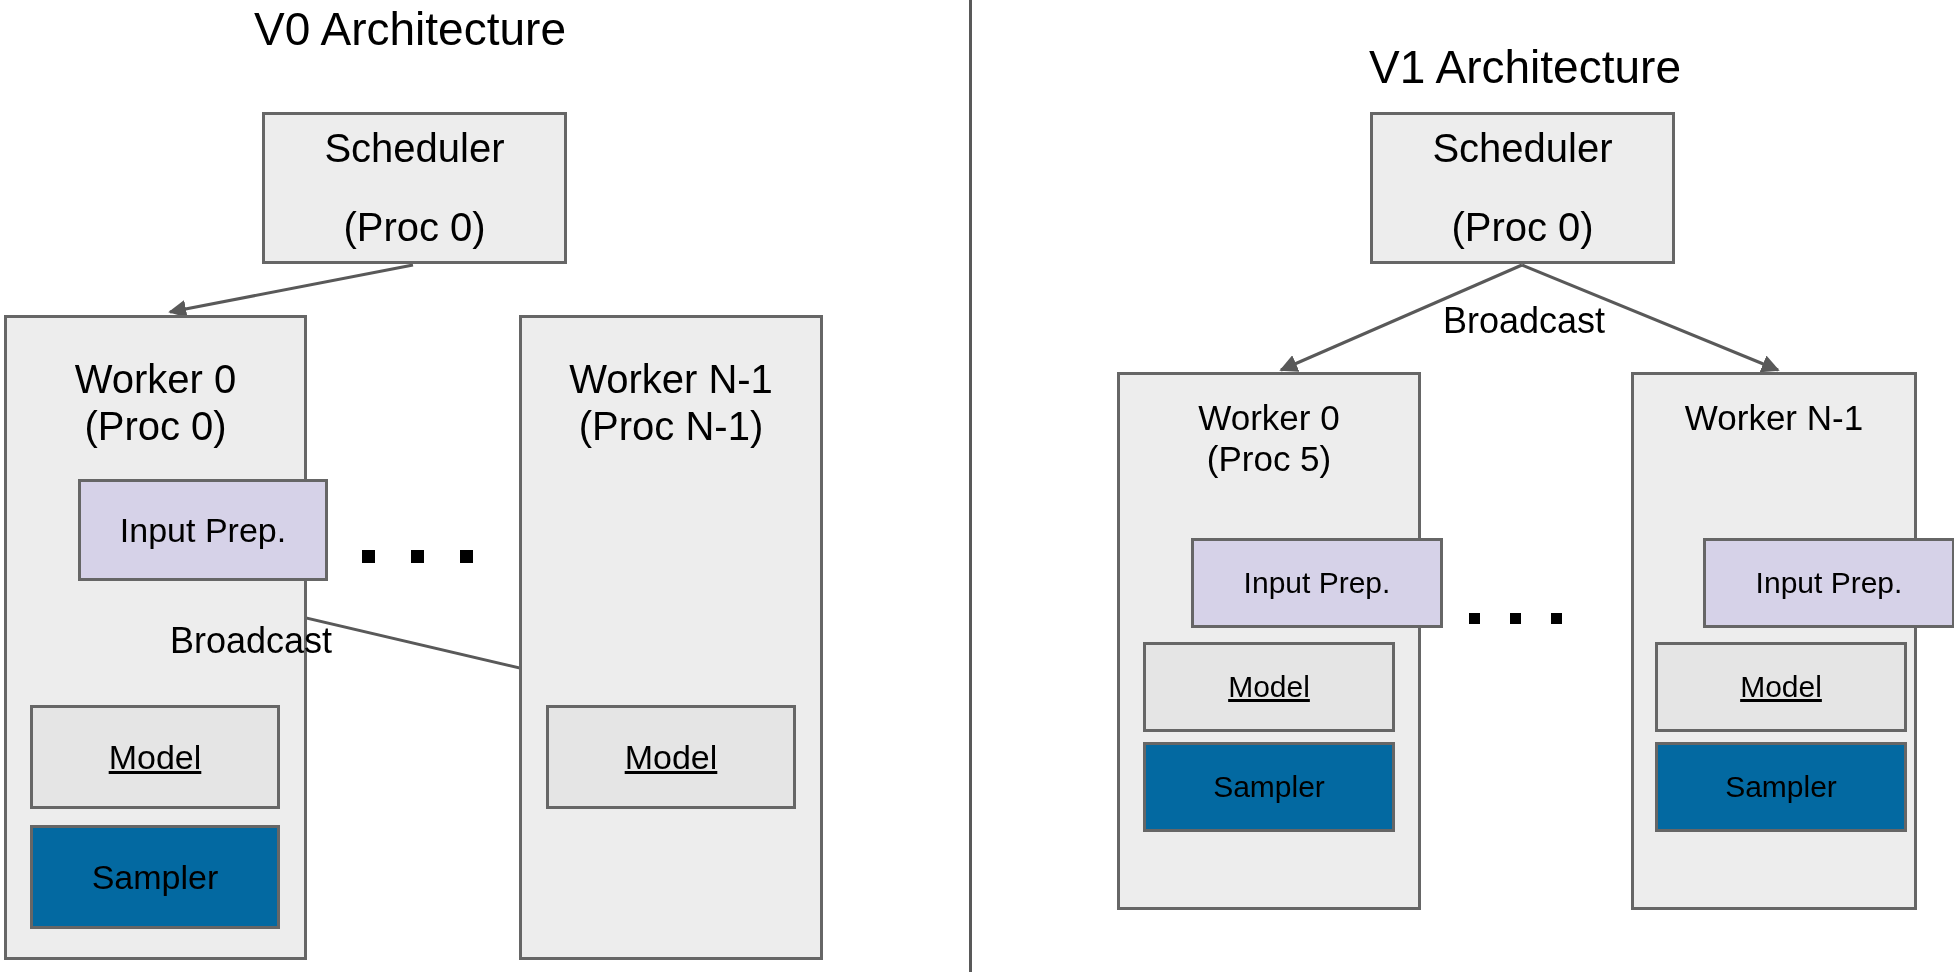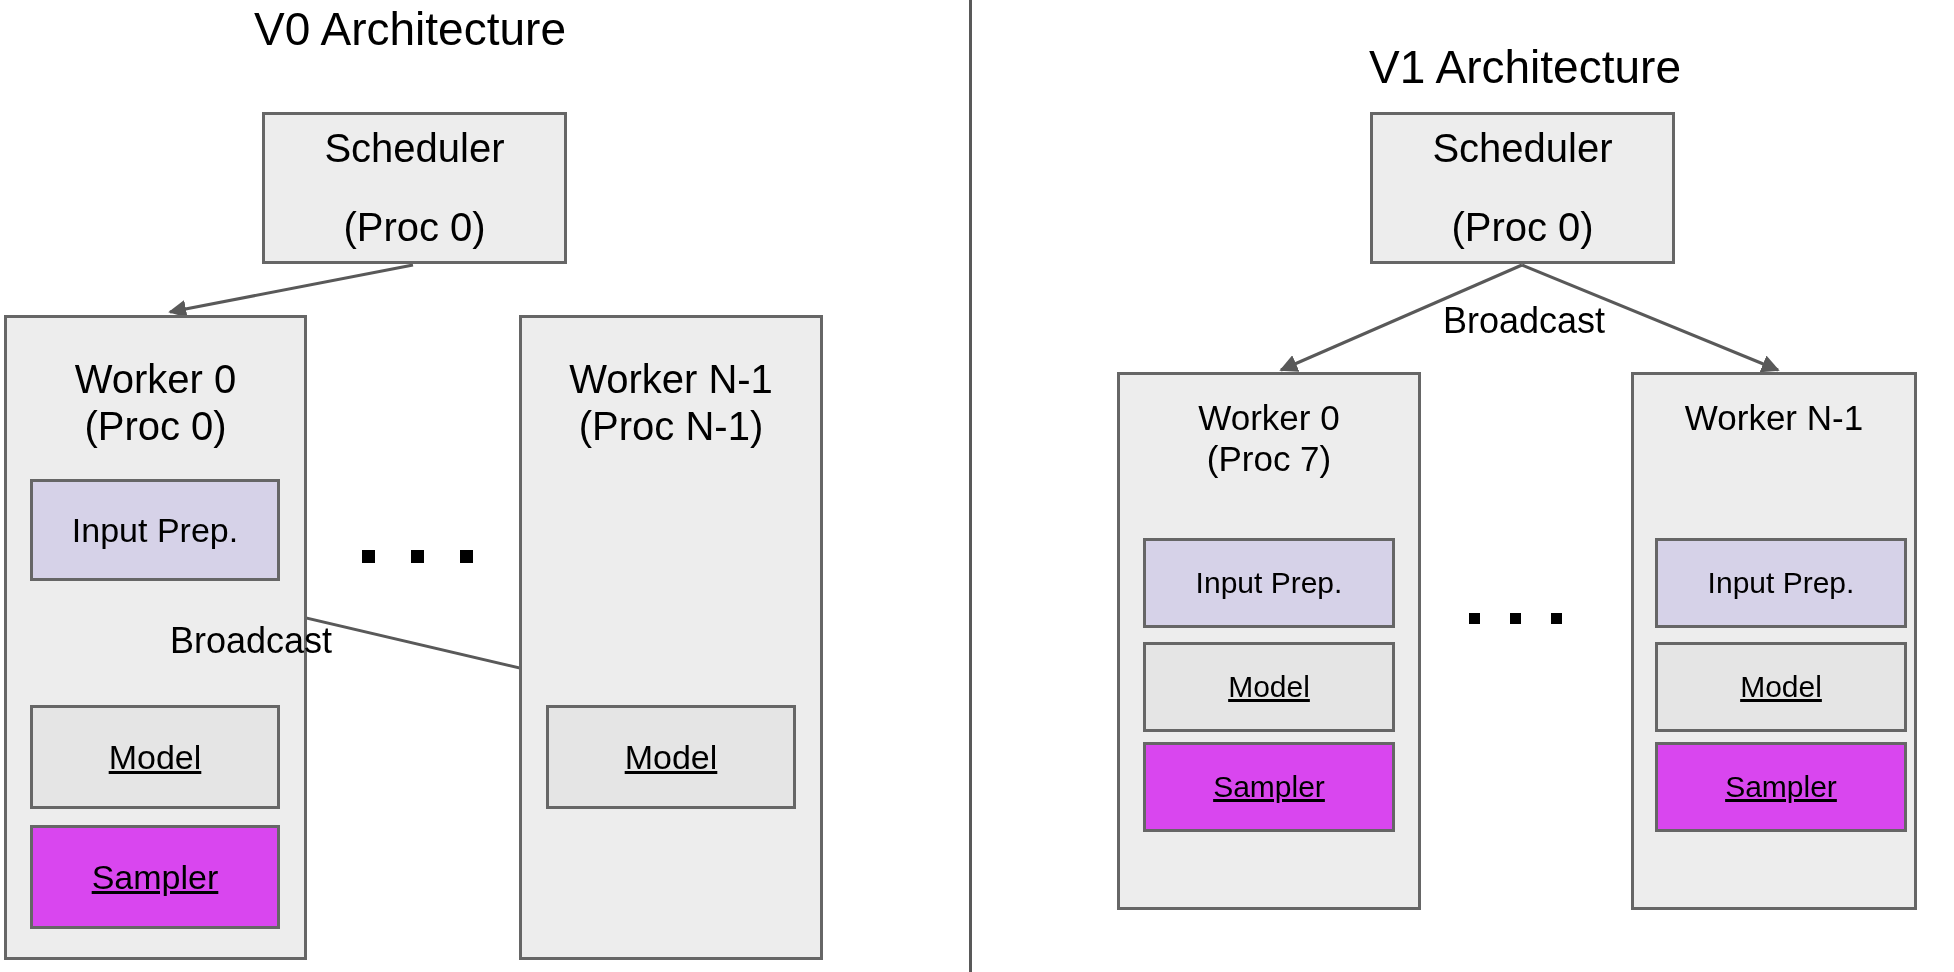--- a/index.html
+++ b/index.html
@@ -42,23 +42,23 @@
   .node {
     position: absolute;
     box-sizing: border-box;
     border: 3px solid #666666;
     display: flex;
     flex-direction: column;
     align-items: center;
     justify-content: flex-start;
   }
   .node-gray  { background: #ededed; }
-  .node-purple{ background: #d6d2e8; }
+  .node-purple{ background: #d6d2e8; margin-left: 48px; }
   .node-yellow{ background: #e5e5e5; text-decoration: underline; }
-  .node-green { background: #d946ef; text-decoration: underline; }
+  .node-green { background: #0369a1; }
 
   .node-center {
     justify-content: center;
     gap: 32px;
   }
 
   .node-line {
     text-align: center;
     white-space: nowrap;
     color: #000000;
@@ -189,21 +189,21 @@
   <div class="node node-gray node-center" style="left:1370px; top:112px; width:305px; height:152px;">
     <div class="node-line t-scheduler">Scheduler</div>
     <div class="node-line t-scheduler">(Proc 0)</div>
   </div>
 
   <div class="edge-label" style="left:1443px; top:300px;">Broadcast</div>
 
   <div class="node node-gray" style="left:1117px; top:372px; width:304px; height:538px;">
     <div class="worker-head" style="top:22px;">
       <div class="node-line t-worker-v1">Worker 0</div>
-      <div class="node-line t-worker-v1">(Proc 7)</div>
+      <div class="node-line t-worker-v1">(Proc 5)</div>
     </div>
   </div>
 
   <div class="node node-purple node-center" style="left:1143px; top:538px; width:252px; height:90px;">
     <div class="node-line t-block-v1">Input Prep.</div>
   </div>
 
   <div class="node node-yellow node-center" style="left:1143px; top:642px; width:252px; height:90px;">
     <div class="node-line t-block-v1">Model</div>
   </div>

